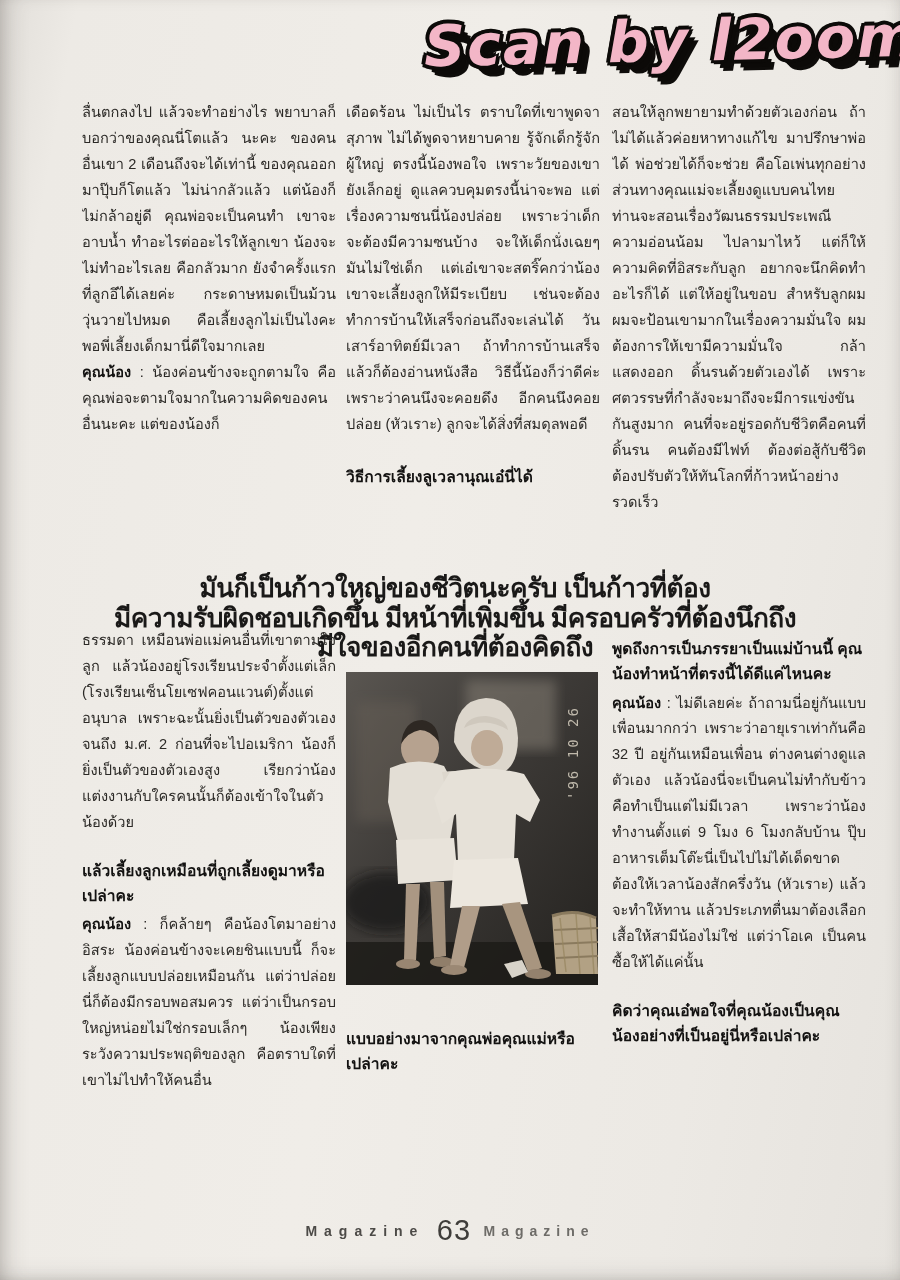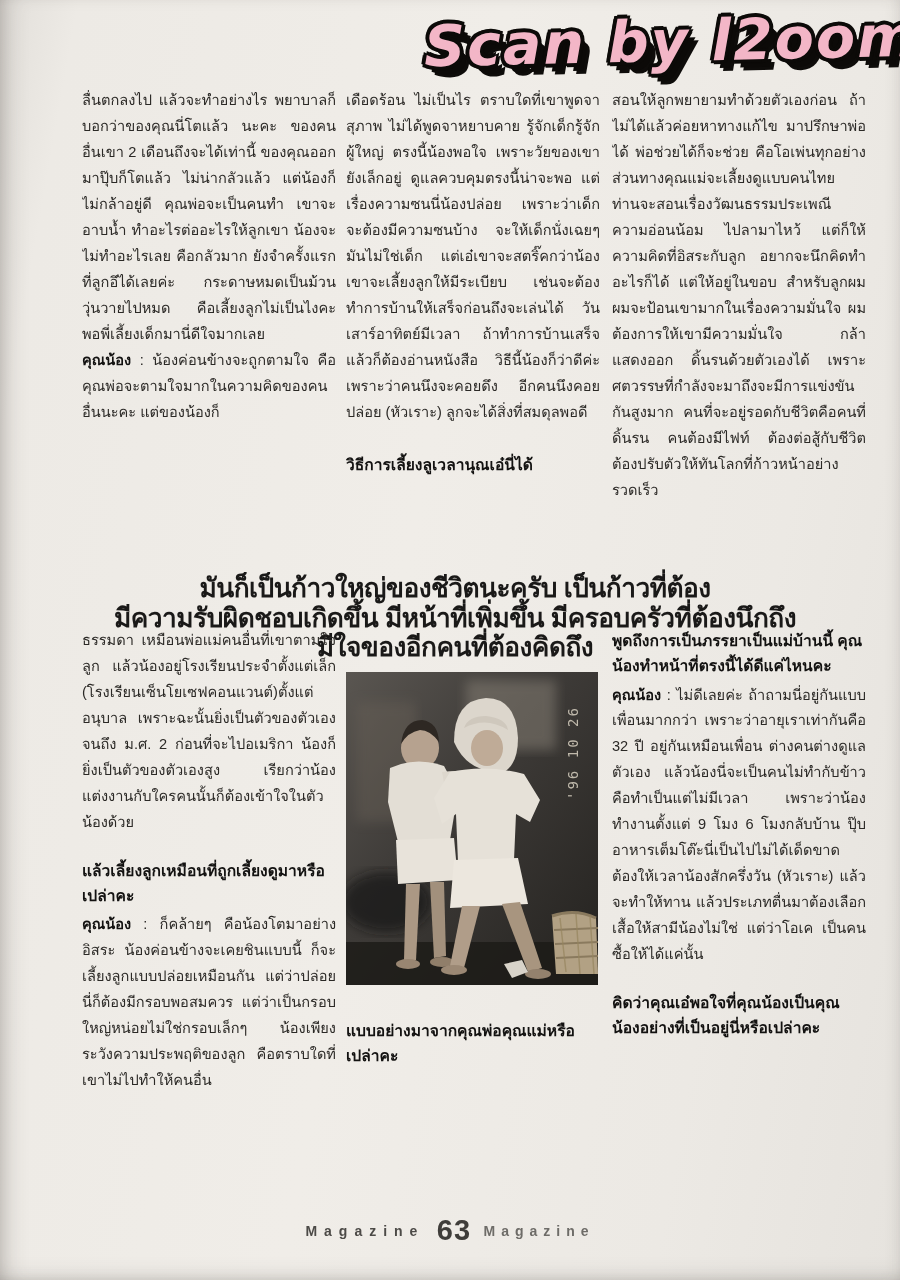--- a/index.html
+++ b/index.html
@@ -12,39 +12,39 @@
   .watermark{
     position:absolute;left:424px;top:8px;z-index:5;white-space:nowrap;
     font-family:"DejaVu Sans",sans-serif;font-style:italic;font-weight:bold;
     font-size:57px;letter-spacing:2px;color:#f3b6c7;transform:rotate(-1.2deg);
     text-shadow:
       -3px -3px 0 #0c0a08,3px -3px 0 #0c0a08,-3px 3px 0 #0c0a08,3px 3px 0 #0c0a08,
       0 -4px 0 #0c0a08,0 4px 0 #0c0a08,-4px 0 0 #0c0a08,4px 0 0 #0c0a08,
       6px 8px 0 #0c0a08,9px 11px 0 #0e0c0a;
   }
   .col{position:absolute;width:254px;}
-  .top-col{top:88px;height:474px;overflow:hidden;}
+  .top-col{top:100px;height:474px;overflow:hidden;}
   .bot-col{top:628px;height:534px;overflow:hidden;}
   .c1{left:82px;} .c2{left:346px;} .c3{left:612px;}
   .body-text{font-size:14.6px;line-height:1.78;text-align:justify;margin:0;}
   .speaker{color:#121110;}
   .q-heading{font-size:15.6px;font-weight:bold;color:#131211;line-height:1.62;margin:22px 0 4px;text-align:left;}
-  .q-heading.first{margin-top:0;}
+  .q-heading.first{margin-top:8px;}
   .heading-bottom{margin-top:26px;}
   .headline{
     position:absolute;left:50px;right:40px;top:574px;text-align:center;
     font-weight:bold;color:#1a1918;font-size:26.5px;line-height:1.12;
     letter-spacing:-.5px;transform:scaleX(.99);
   }
   .photo-frame{position:absolute;left:346px;top:672px;width:252px;height:313px;background:#3a3836;overflow:hidden;}
   .photo-frame svg{display:block;}
   .caption-block{position:absolute;left:346px;top:1018px;width:254px;}
   .footer{position:absolute;left:0;right:0;top:1214px;text-align:center;color:#4c4a47;}
   .footer .mag-name{font-size:14px;font-weight:bold;letter-spacing:7px;vertical-align:middle;}
-  .footer .page-num{font-size:29px;font-weight:bold;letter-spacing:1px;margin:16px 8px;vertical-align:middle;color:#3f3d3a;}
+  .footer .page-num{font-size:29px;font-weight:normal;letter-spacing:1px;margin:16px 8px;vertical-align:middle;color:#3f3d3a;}
   .footer .mag-suffix{font-size:14px;font-weight:bold;letter-spacing:6px;vertical-align:middle;color:#6e6c68;margin-top:37px;}
 </style>
 </head>
 <body>
 
 <div class="page">
 
   <div class="watermark">Scan by l2oom</div>
 
   <div class="col top-col c1">

